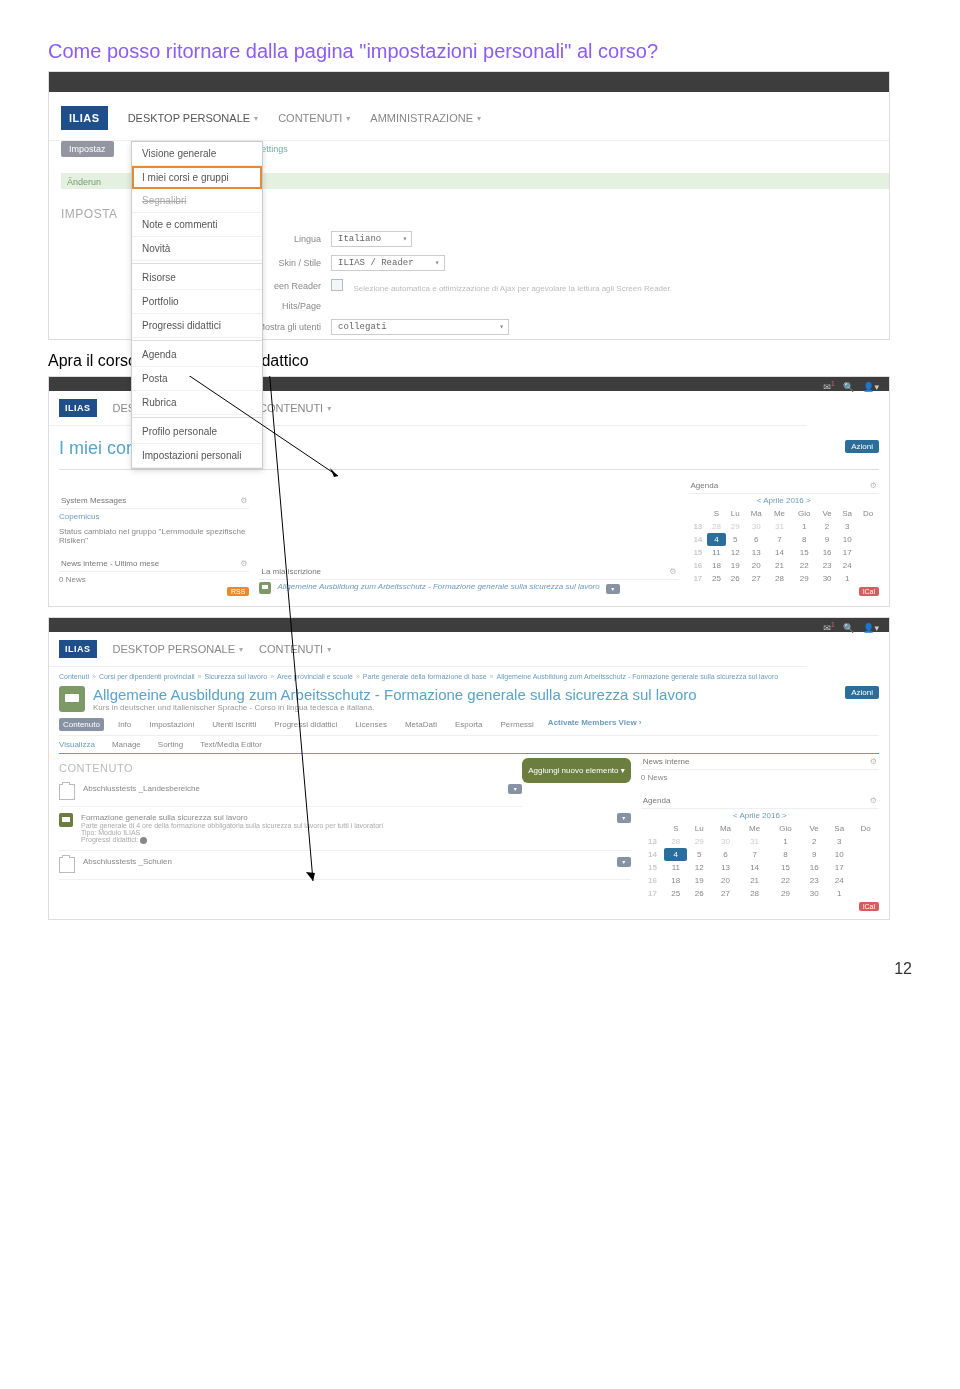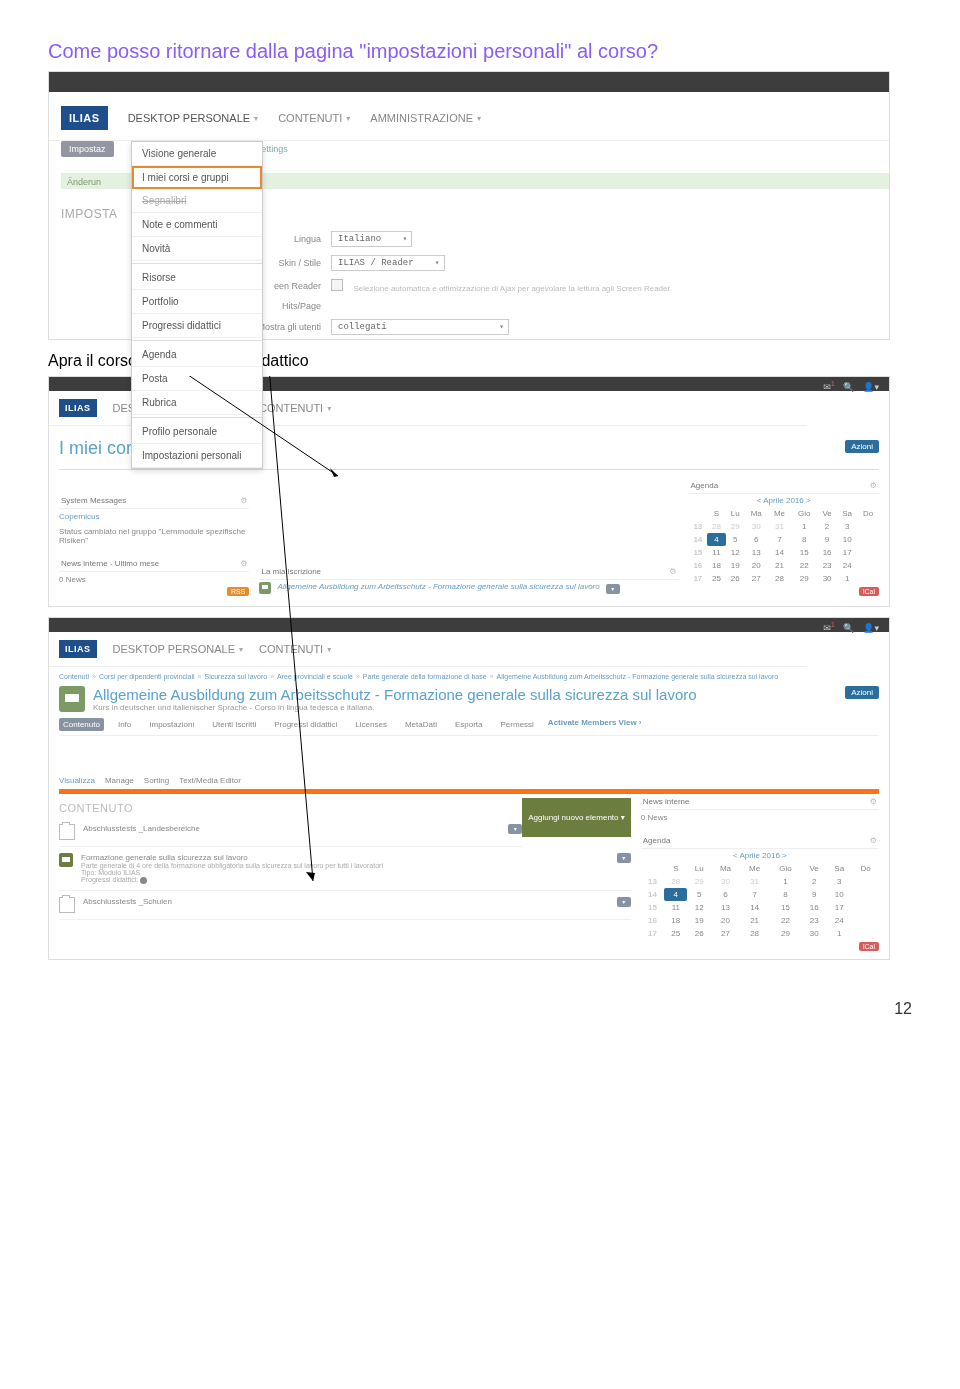--- a/index.html
+++ b/index.html
@@ -206,23 +206,23 @@
   .course-head { display:flex; align-items: flex-start; gap:8px; }
   .course-head-icon { width:26px; height:26px; background:#7d9a66; border-radius:3px; flex-shrink:0; position:relative; }
   .course-head-icon::after { content:""; position:absolute; top:8px; left:6px; width:14px; height:8px; background:#fff; border-radius:1px; }
   .course-head .ct { color:#5aa3c9; font-size:15px; font-weight:300; }
   .course-head .cs { color:#999; font-size:8px; }
   .azioni2 { float:right; background:#2c6e9b; color:#fff; font-size:8px; padding:2px 6px; border-radius:2px; }
   .tabs-row { display:flex; gap:10px; padding:6px 0 4px 0; border-bottom:1px solid #eee; color:#888; }
   .tabs-row .tab { padding:2px 4px; }
   .tabs-row .tab.active { background:#8792a2; color:#fff; border-radius:2px; }
   .activate { color:#6a9bbf; font-weight:bold; }
-  .subtabs-row { display:flex; gap:10px; padding:4px 0; color:#888; border-bottom:5px solid #f97316;margin-top:36px; }
+  .subtabs-row { display:flex; gap:17px; padding:4px 0; color:#888; border-bottom:1px solid #f97316; }
   .subtabs-row .first { color:#6a9bbf; }
-  .add-btn { float:right; background:#6b7d3f; color:#fff; padding:15px 6px; font-size:8px; border-radius:0; margin-top:4px; }
+  .add-btn { float:right; background:#6b7d3f; color:#fff; padding:8px 6px; font-size:8px; border-radius:6px; margin-top:4px; }
   .content-head { color:#bbb; font-size:11px; letter-spacing:.5px; padding:8px 0 4px 0; }
   .ss3-body { display:flex; gap:10px; }
   .ss3-main { flex: 2.4; }
   .ss3-side { flex: 1; }
   .item-row { display:flex; align-items:flex-start; gap:8px; padding:6px 0; border-bottom:1px solid #f0f0f0; }
   .item-row .icn { width:14px; height:14px; flex-shrink:0; }
   .folder-icn { border:1px solid #bbb; position:relative; }
   .folder-icn::after { content:""; position:absolute; top:-3px; left:2px; width:6px; height:2px; border:1px solid #bbb; border-bottom:none; background:#fff; }
   .module-icn { background:#6b7d3f; border-radius:2px; position:relative; }
   .module-icn::after { content:""; position:absolute; top:4px; left:3px; width:8px; height:5px; background:#fff; }

